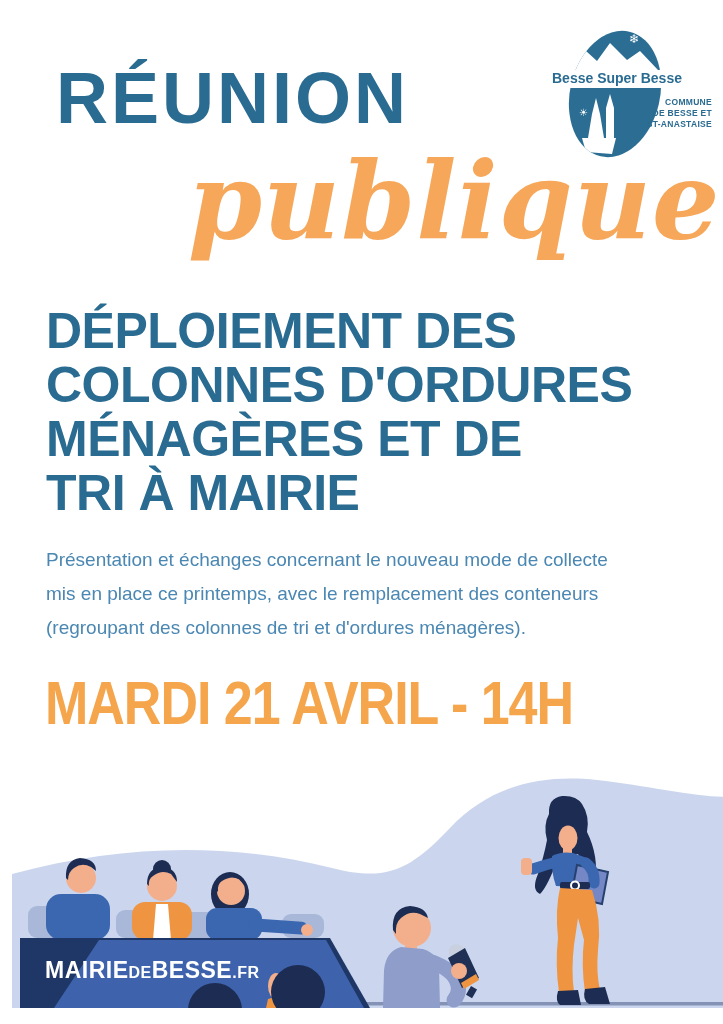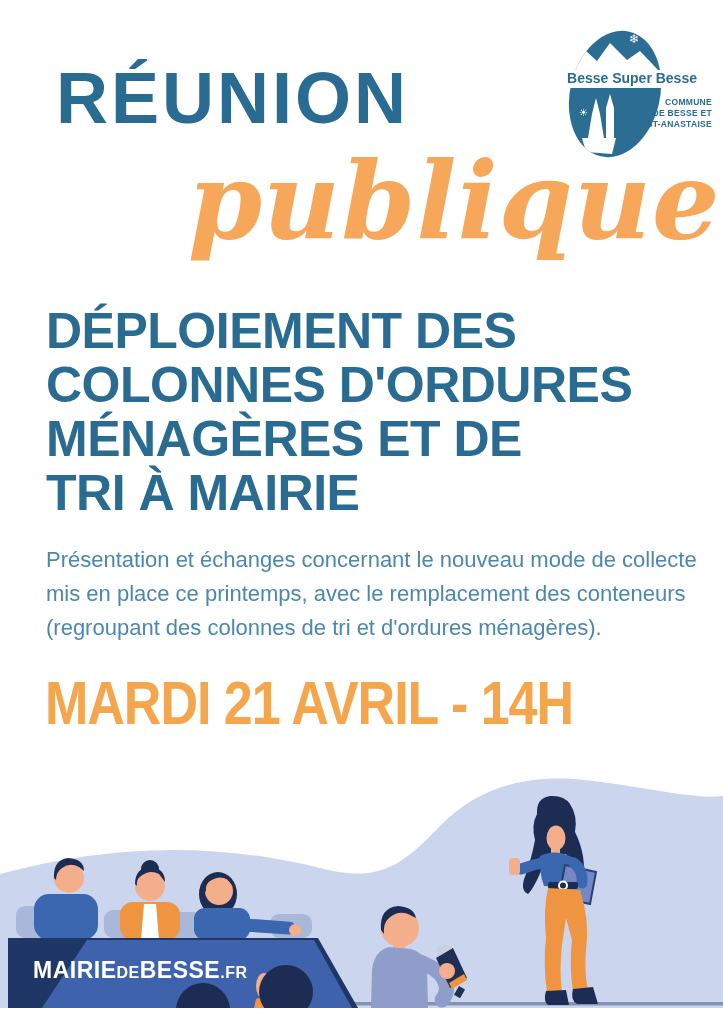--- a/index.html
+++ b/index.html
@@ -16,50 +16,50 @@
   .title-script{
     position:absolute;left:188px;top:148px;
     font-family:"DejaVu Serif",serif;font-style:italic;font-weight:bold;
     font-size:106px;line-height:1;letter-spacing:1px;
     color:var(--orange_script,#f6a75a);
   }
   
   .logo{position:absolute;left:552px;top:26px;width:160px;height:140px;}
   .logo svg{position:absolute;left:0;top:0;}
   .logo-name{
-    position:absolute;left:0;top:44px;width:160px;text-align:center;
+    position:absolute;left:0;top:44px;width:160px;
     font-size:14px;font-weight:bold;color:var(--teal,#2a6b91);
   }
   .logo-commune{
     position:absolute;left:84px;top:71px;width:76px;text-align:right;
     font-size:8.5px;font-weight:bold;letter-spacing:.3px;line-height:1.3;
     color:var(--teal,#2a6b91);
   }
   .heading{
     position:absolute;left:46px;top:304px;
     font-size:50px;font-weight:bold;letter-spacing:-0.5px;line-height:54px;
     color:var(--teal,#2a6b91);white-space:nowrap;
   }
   .description{
     position:absolute;left:46px;top:543px;
-    font-size:22px;line-height:34px;
+    font-size:19px;line-height:34px;
     color:var(--paragraph_blue,#4a87b2);white-space:nowrap;
   }
   .date{
     position:absolute;left:45px;top:672px;
     font-size:52px;font-weight:bold;letter-spacing:-1px;line-height:1;
     transform:scaleY(1.18);transform-origin:left top;
     color:var(--orange,#f5a54c);white-space:nowrap;
   }
   .venue{
     position:absolute;left:47px;top:746px;
     font-size:25px;font-weight:bold;letter-spacing:-0.3px;line-height:30px;
     color:var(--teal,#2a6b91);white-space:nowrap;
   }
-  .illustration{position:absolute;left:0;top:770px;width:608px;height:238px;}
+  .illustration{position:absolute;left:12px;top:770px;width:608px;height:238px;}
   .illustration svg{position:absolute;left:0;top:0;}
   .website{
     position:absolute;left:33px;top:187px;white-space:nowrap;
     color:#ffffff;letter-spacing:.5px;
   }
   .website .big{font-size:23px;font-weight:bold;}
   .website .small{font-size:16px;font-weight:bold;}
 </style>
 </head>
 <body>

